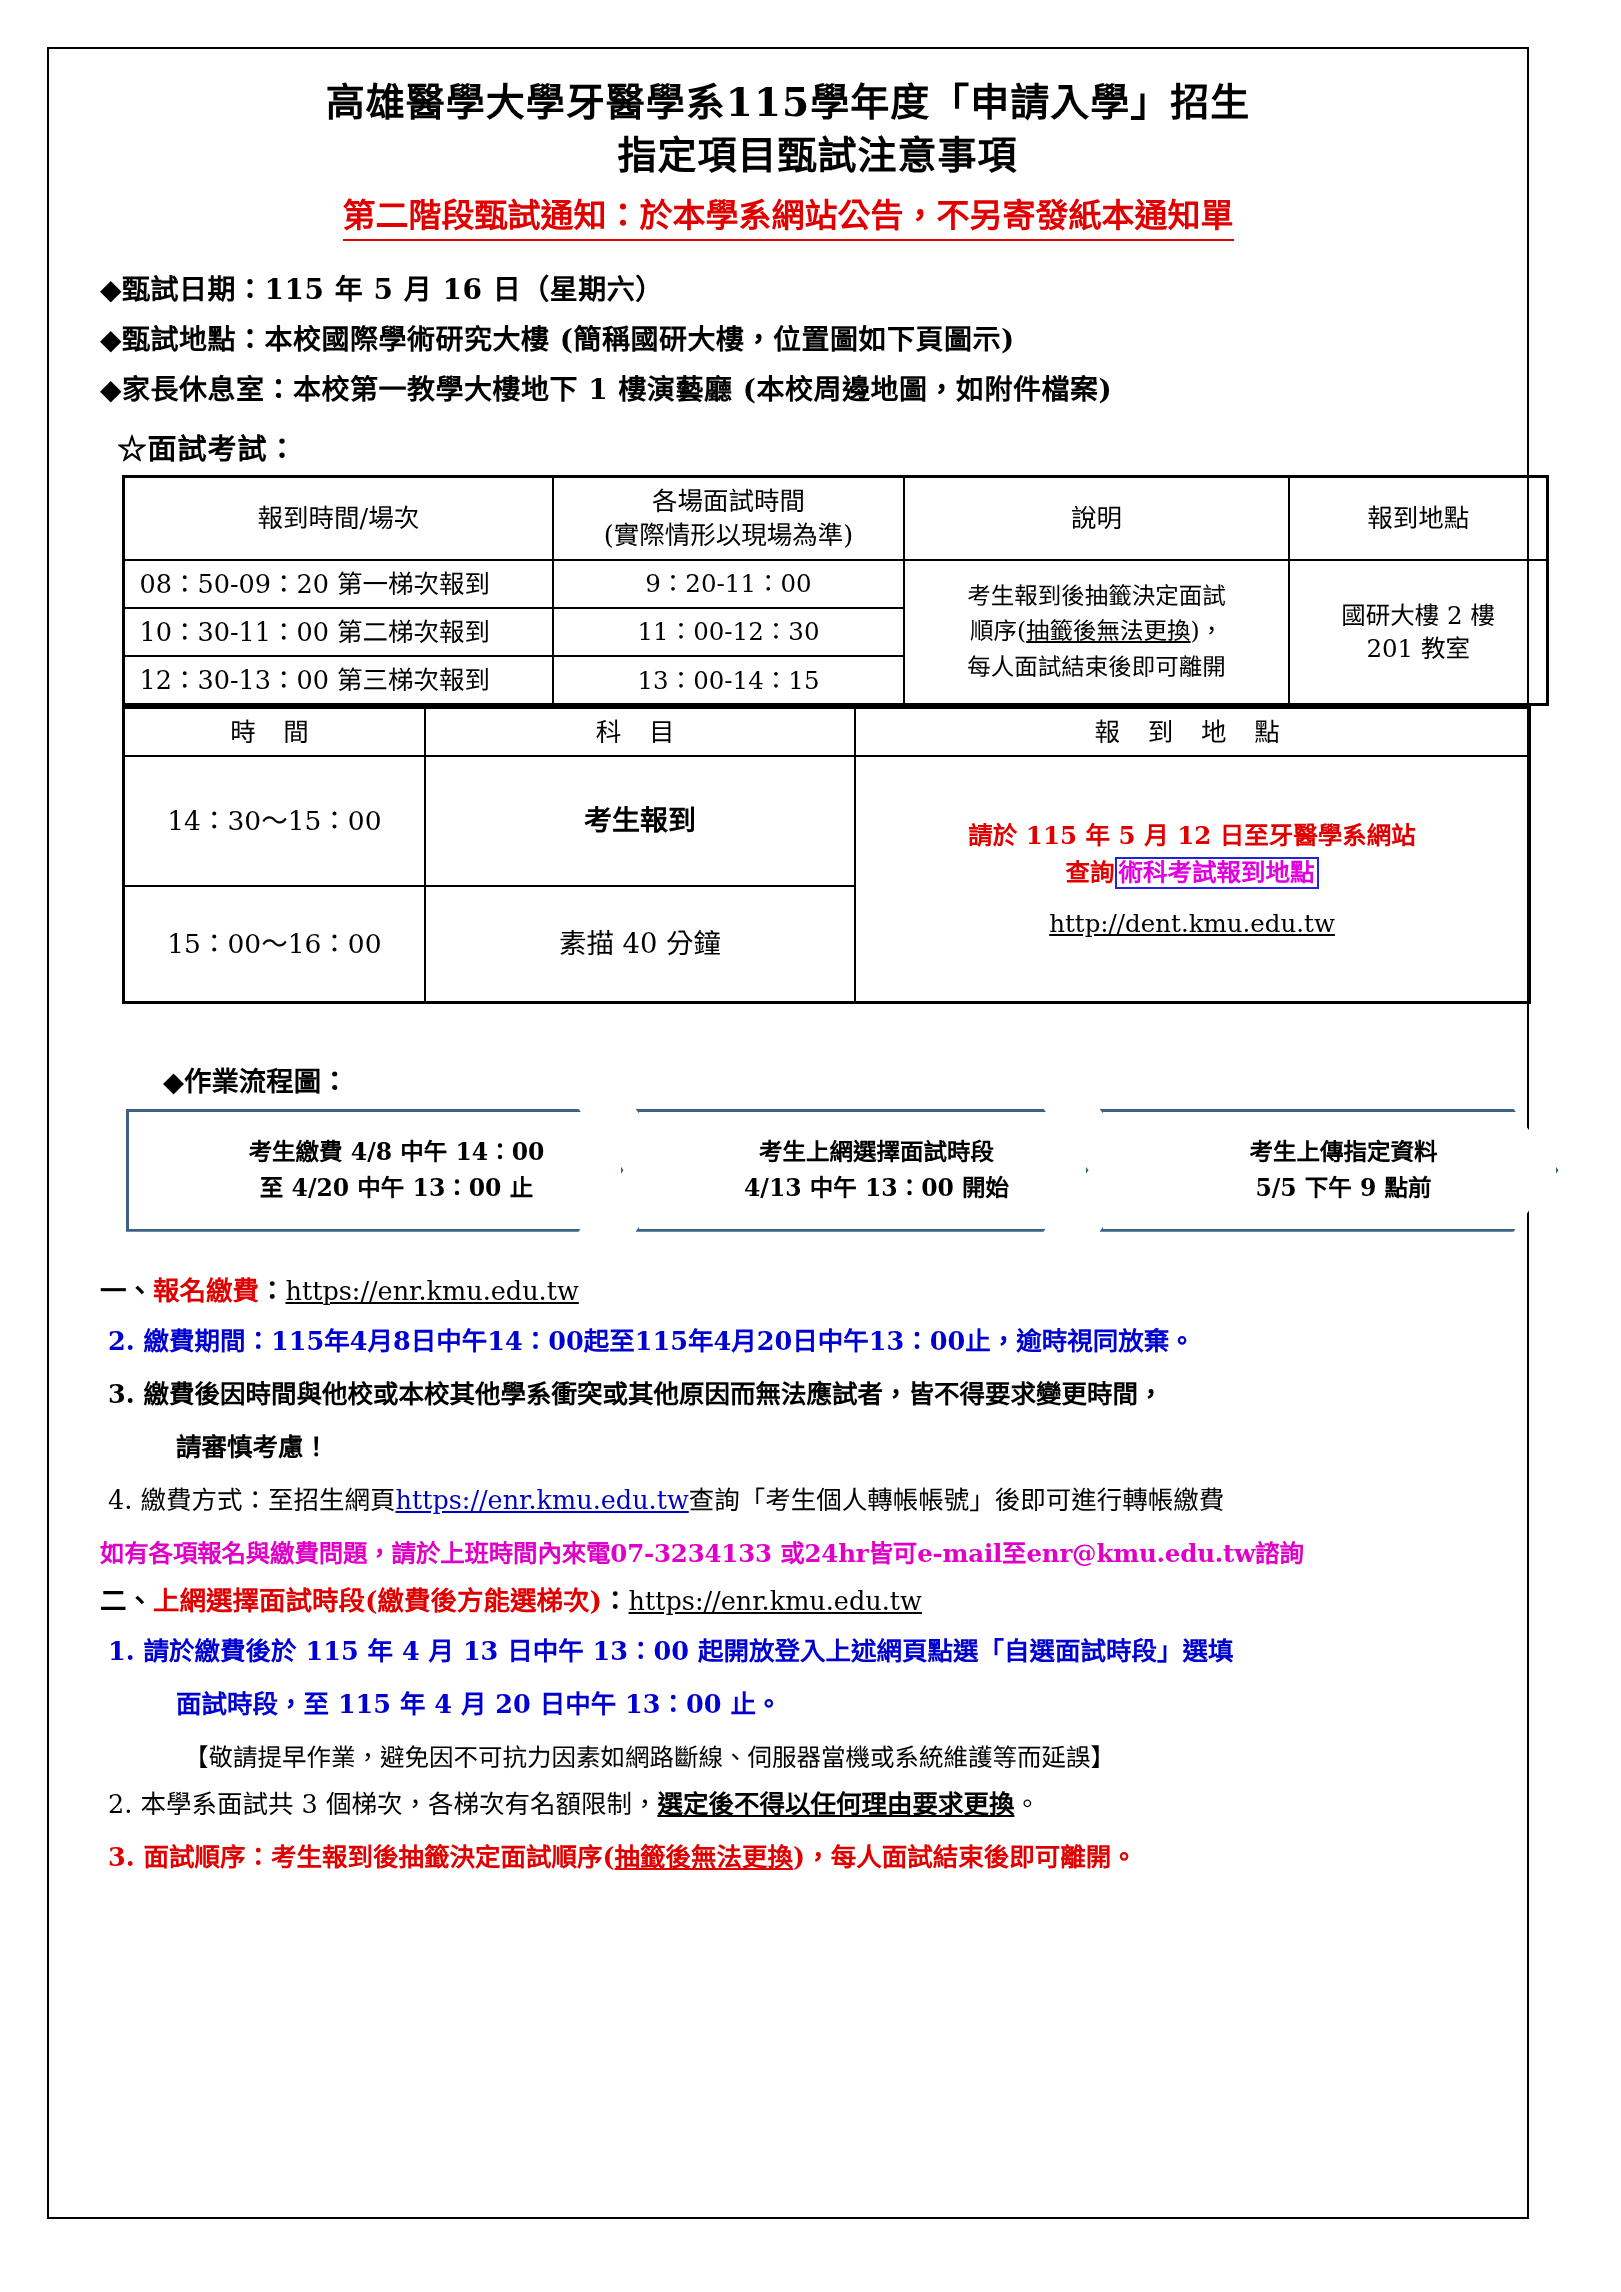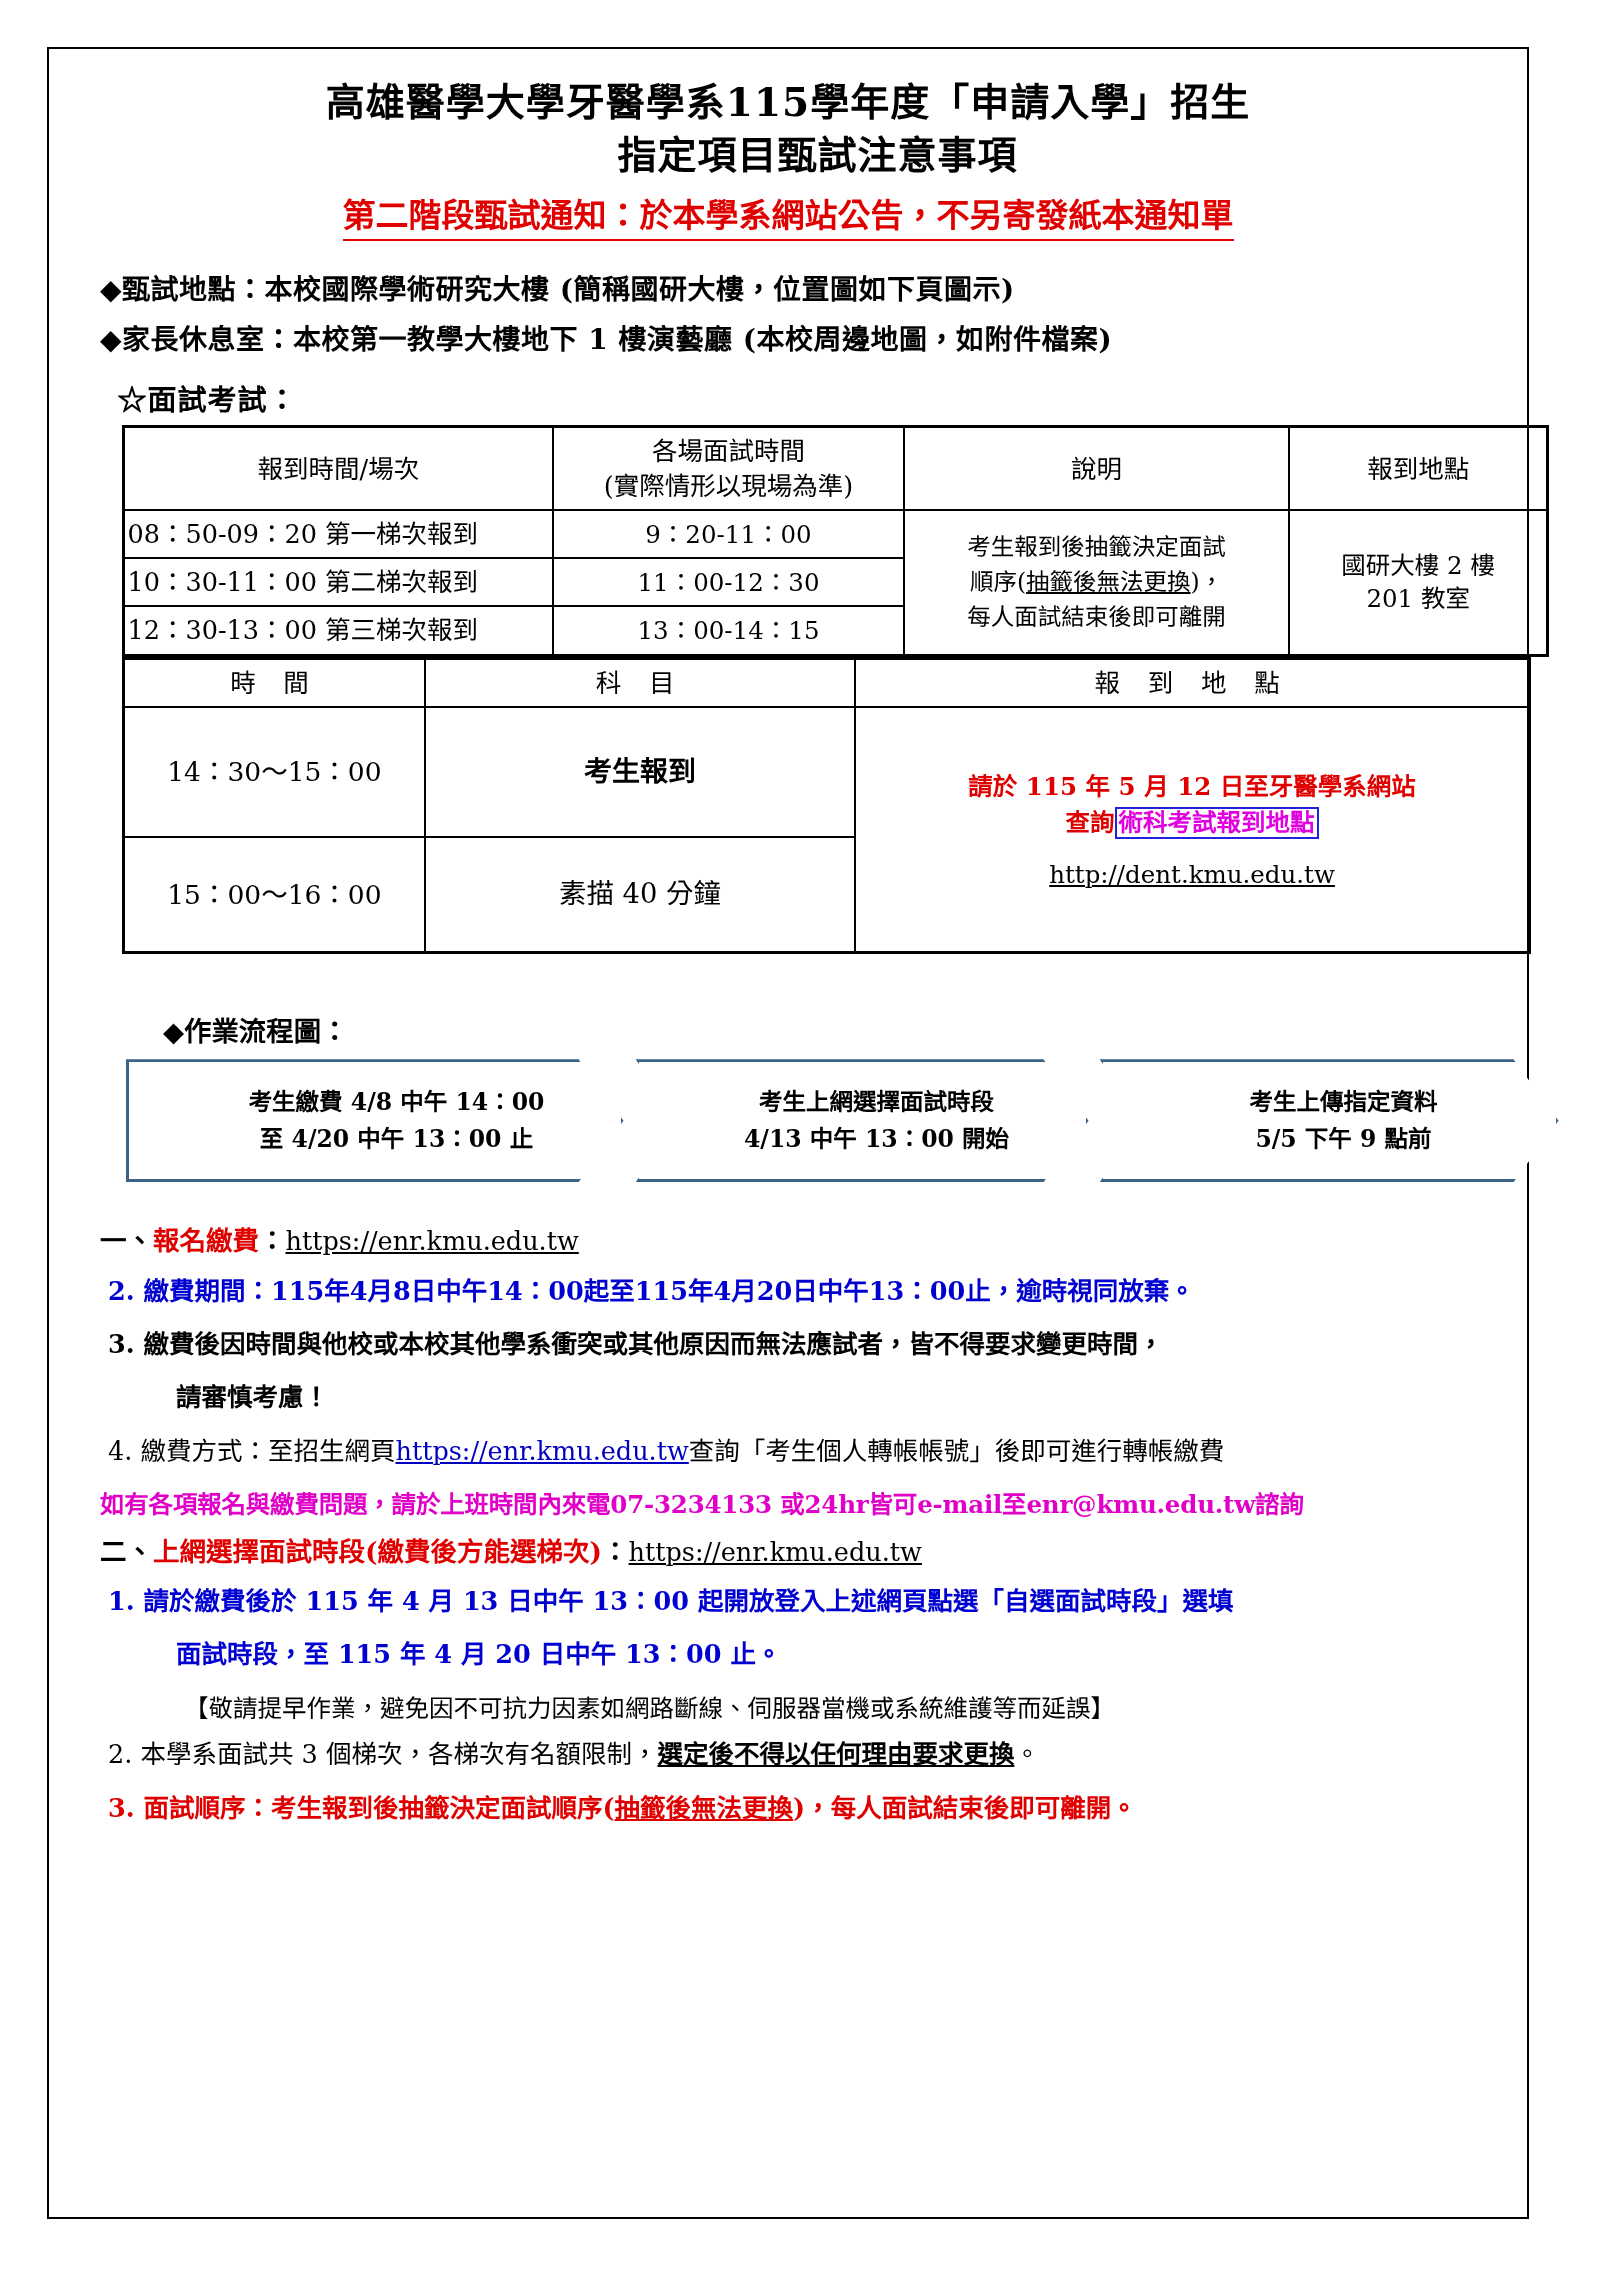--- a/index.html
+++ b/index.html
@@ -76,21 +76,21 @@
   table.grid.thickout{
     border:3.9px solid #000;
   }
   
   #interview-table{ width:1353px; }
   #interview-table .c1{ width:412px; }
   #interview-table .c2{ width:333px; }
   #interview-table .c3{ width:368px; }
   #interview-table .c4{ width:240px; }
   #interview-table td.hd{ font-size:25.5px; }
-  #interview-table td.slot{ text-align:left; padding-left:3px; font-size:25.5px;}
+  #interview-table td.slot{ text-align:left; padding-left:15px; font-size:25.5px;}
   #interview-table td.note{ font-size:23.5px; line-height:1.5; padding:3.9px 9.8px; }
   #interview-table td.note .u{ text-decoration:underline; }
   
   #art-table{ width:1353px; }
   #art-table .a1{ width:284px; }
   #art-table .a2{ width:412px; }
   #art-table .a3{ width:657px; }
   #art-table td.hd{ font-size:25.5px; letter-spacing:9.8px; }
   #art-table td.big{ font-size:28px; font-weight:bold; }
   #art-table td.mid{ font-size:27.4px; }
@@ -191,20 +191,23 @@
   <div>
     <div class="title-line">高雄醫學大學牙醫學系115學年度「申請入學」招生</div>
     <div class="title-line l2">指定項目甄試注意事項</div>
   </div>
   <div class="red-banner">
     <span class="u">第二階段甄試通知：於本學系網站公告，不另寄發紙本通知單</span>
   </div>
 
   <div class="bullets">
     <div class="blt">
+      <span>◆甄試日期：</span><span>115 年 5 月 16 日（星期六）</span>
+    </div>
+    <div class="blt">
       <span>◆甄試地點：</span><span>本校國際學術研究大樓 (簡稱國研大樓，位置圖如下頁圖示)</span>
     </div>
     <div class="blt">
       <span>◆家長休息室：</span><span>本校第一教學大樓地下 1 樓演藝廳 (本校周邊地圖，如附件檔案)</span>
     </div>
   </div>
 
   <div class="sec-head">☆面試考試：</div>
 
   <table class="grid thickout" id="interview-table">

